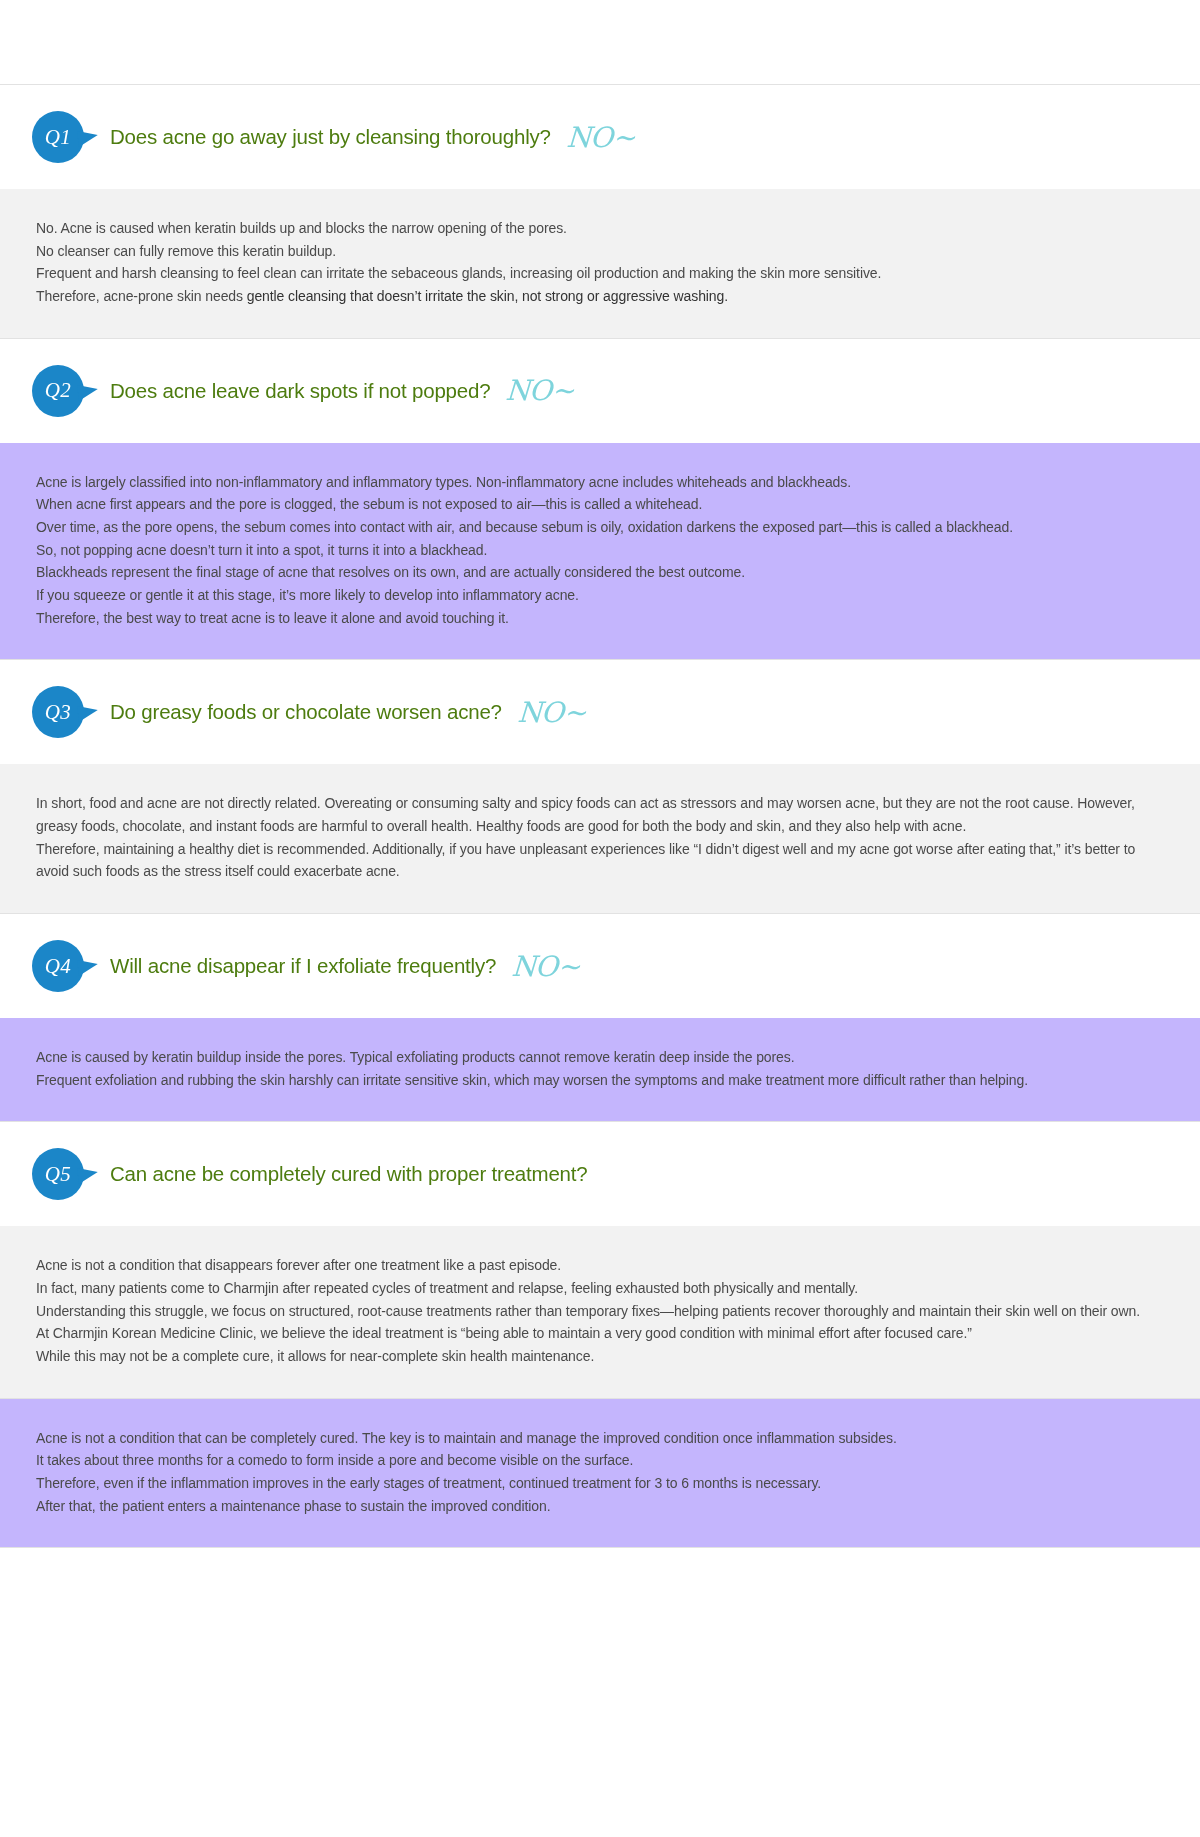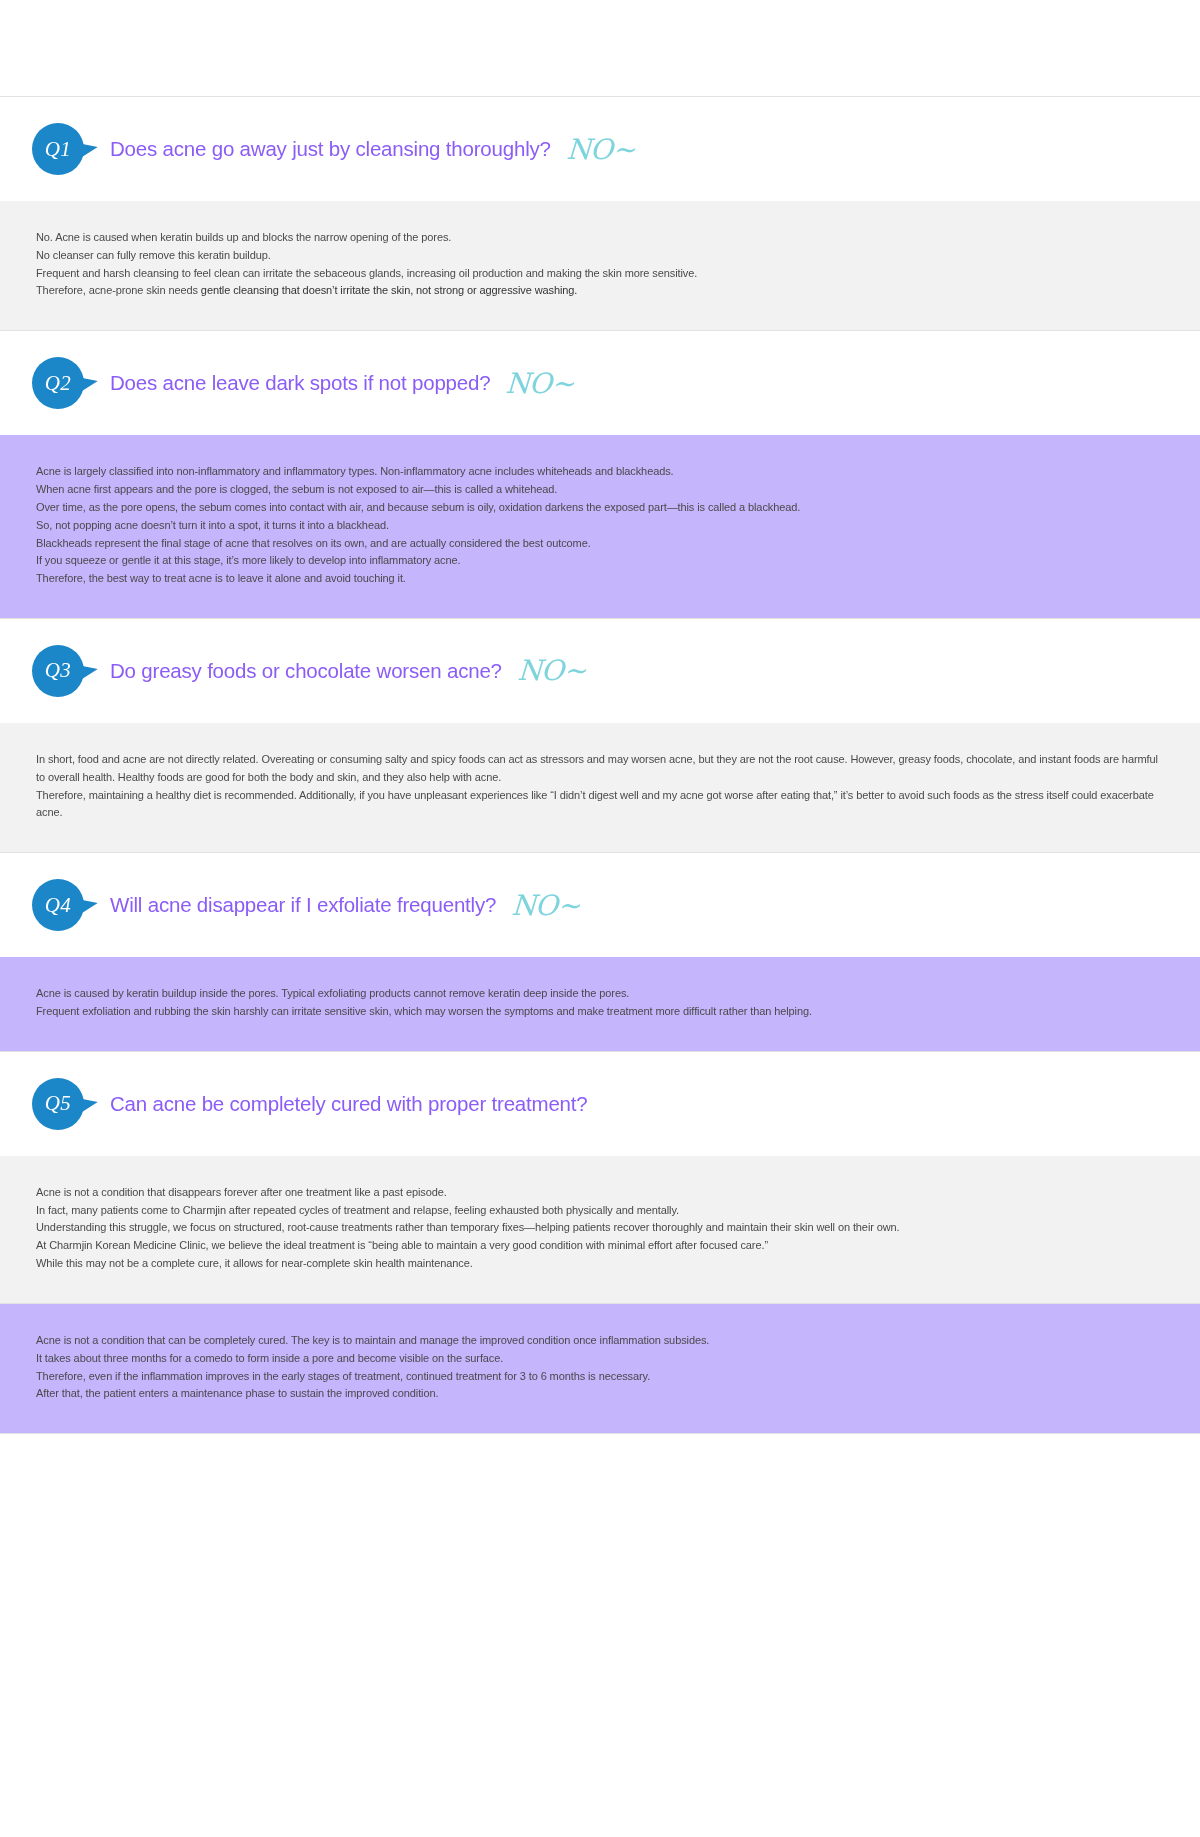--- a/index.html
+++ b/index.html
@@ -8,21 +8,21 @@
     background: #ffffff;
     font-family: "Liberation Sans", sans-serif;
   }
   body { padding: 0; }
 
   .page {
     width: 1200px;
     min-height: 1837px;
     background: #ffffff;
     position: relative;
-    padding-top: 12px;
+    padding-top: 0px;
   }
 
   .top-gap { height: 84px; background:#ffffff; }
 
   .divider {
     height: 1px;
     background: #e2e2e2;
     width: 100%;
   }
 
@@ -66,41 +66,41 @@
     color: #ffffff;
     font-size: 21px;
     font-style: italic;
     font-weight: 300;
     letter-spacing: .5px;
     font-family: "Liberation Serif", serif;
   }
 
   .q-text {
     font-size: 20.5px;
-    color: #8b5cf6;
+    color: #4d7c0f;
     letter-spacing: -0.2px;
     white-space: nowrap;
   }
 
   .q-no {
     margin-left: 18px;
     color: #7ed4dc;
     font-family: "DejaVu Serif", serif;
     font-style: italic;
     font-size: 28px;
     font-weight: 400;
     letter-spacing: -1px;
     transform: skewX(-6deg);
     display: inline-block;
   }
 
   
   .a-body {
     padding: 28px 36px 30px 36px;
-    font-size: 11px;
+    font-size: 14px;
     line-height: 1.62;
     color: #4a4a4a;
     letter-spacing: -0.1px;
   }
   .a-gray { background: #f2f2f2; }
   .a-blue { background: #c4b5fd; }
 
   .a-line { display: block; }
   .a-line b { font-weight: 400; color: #333; }
 

